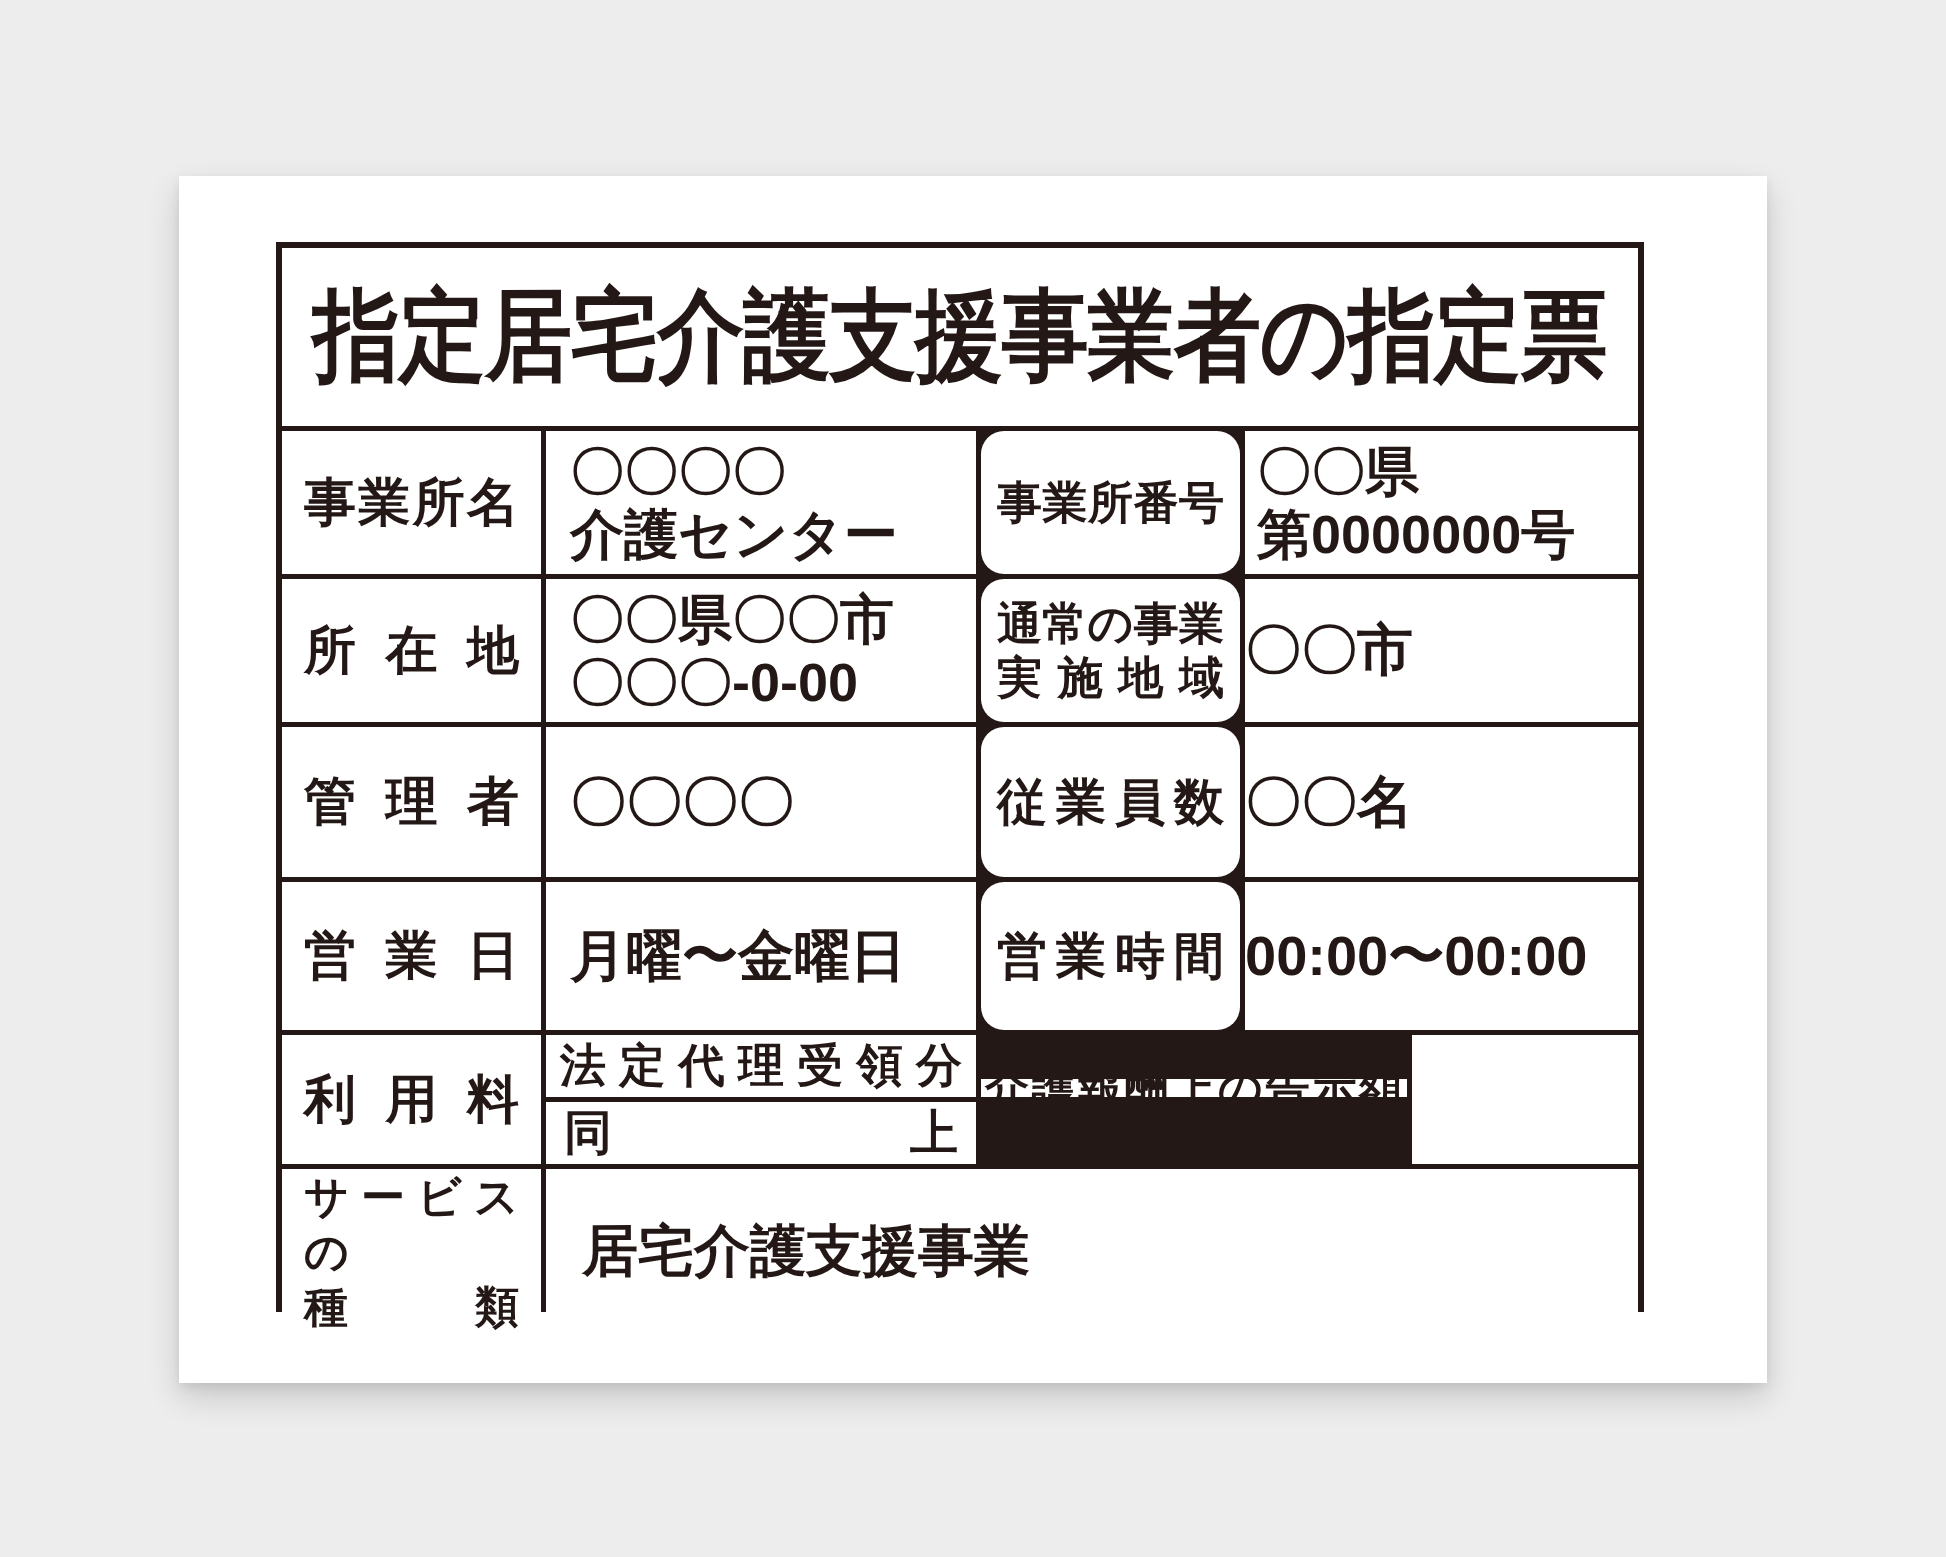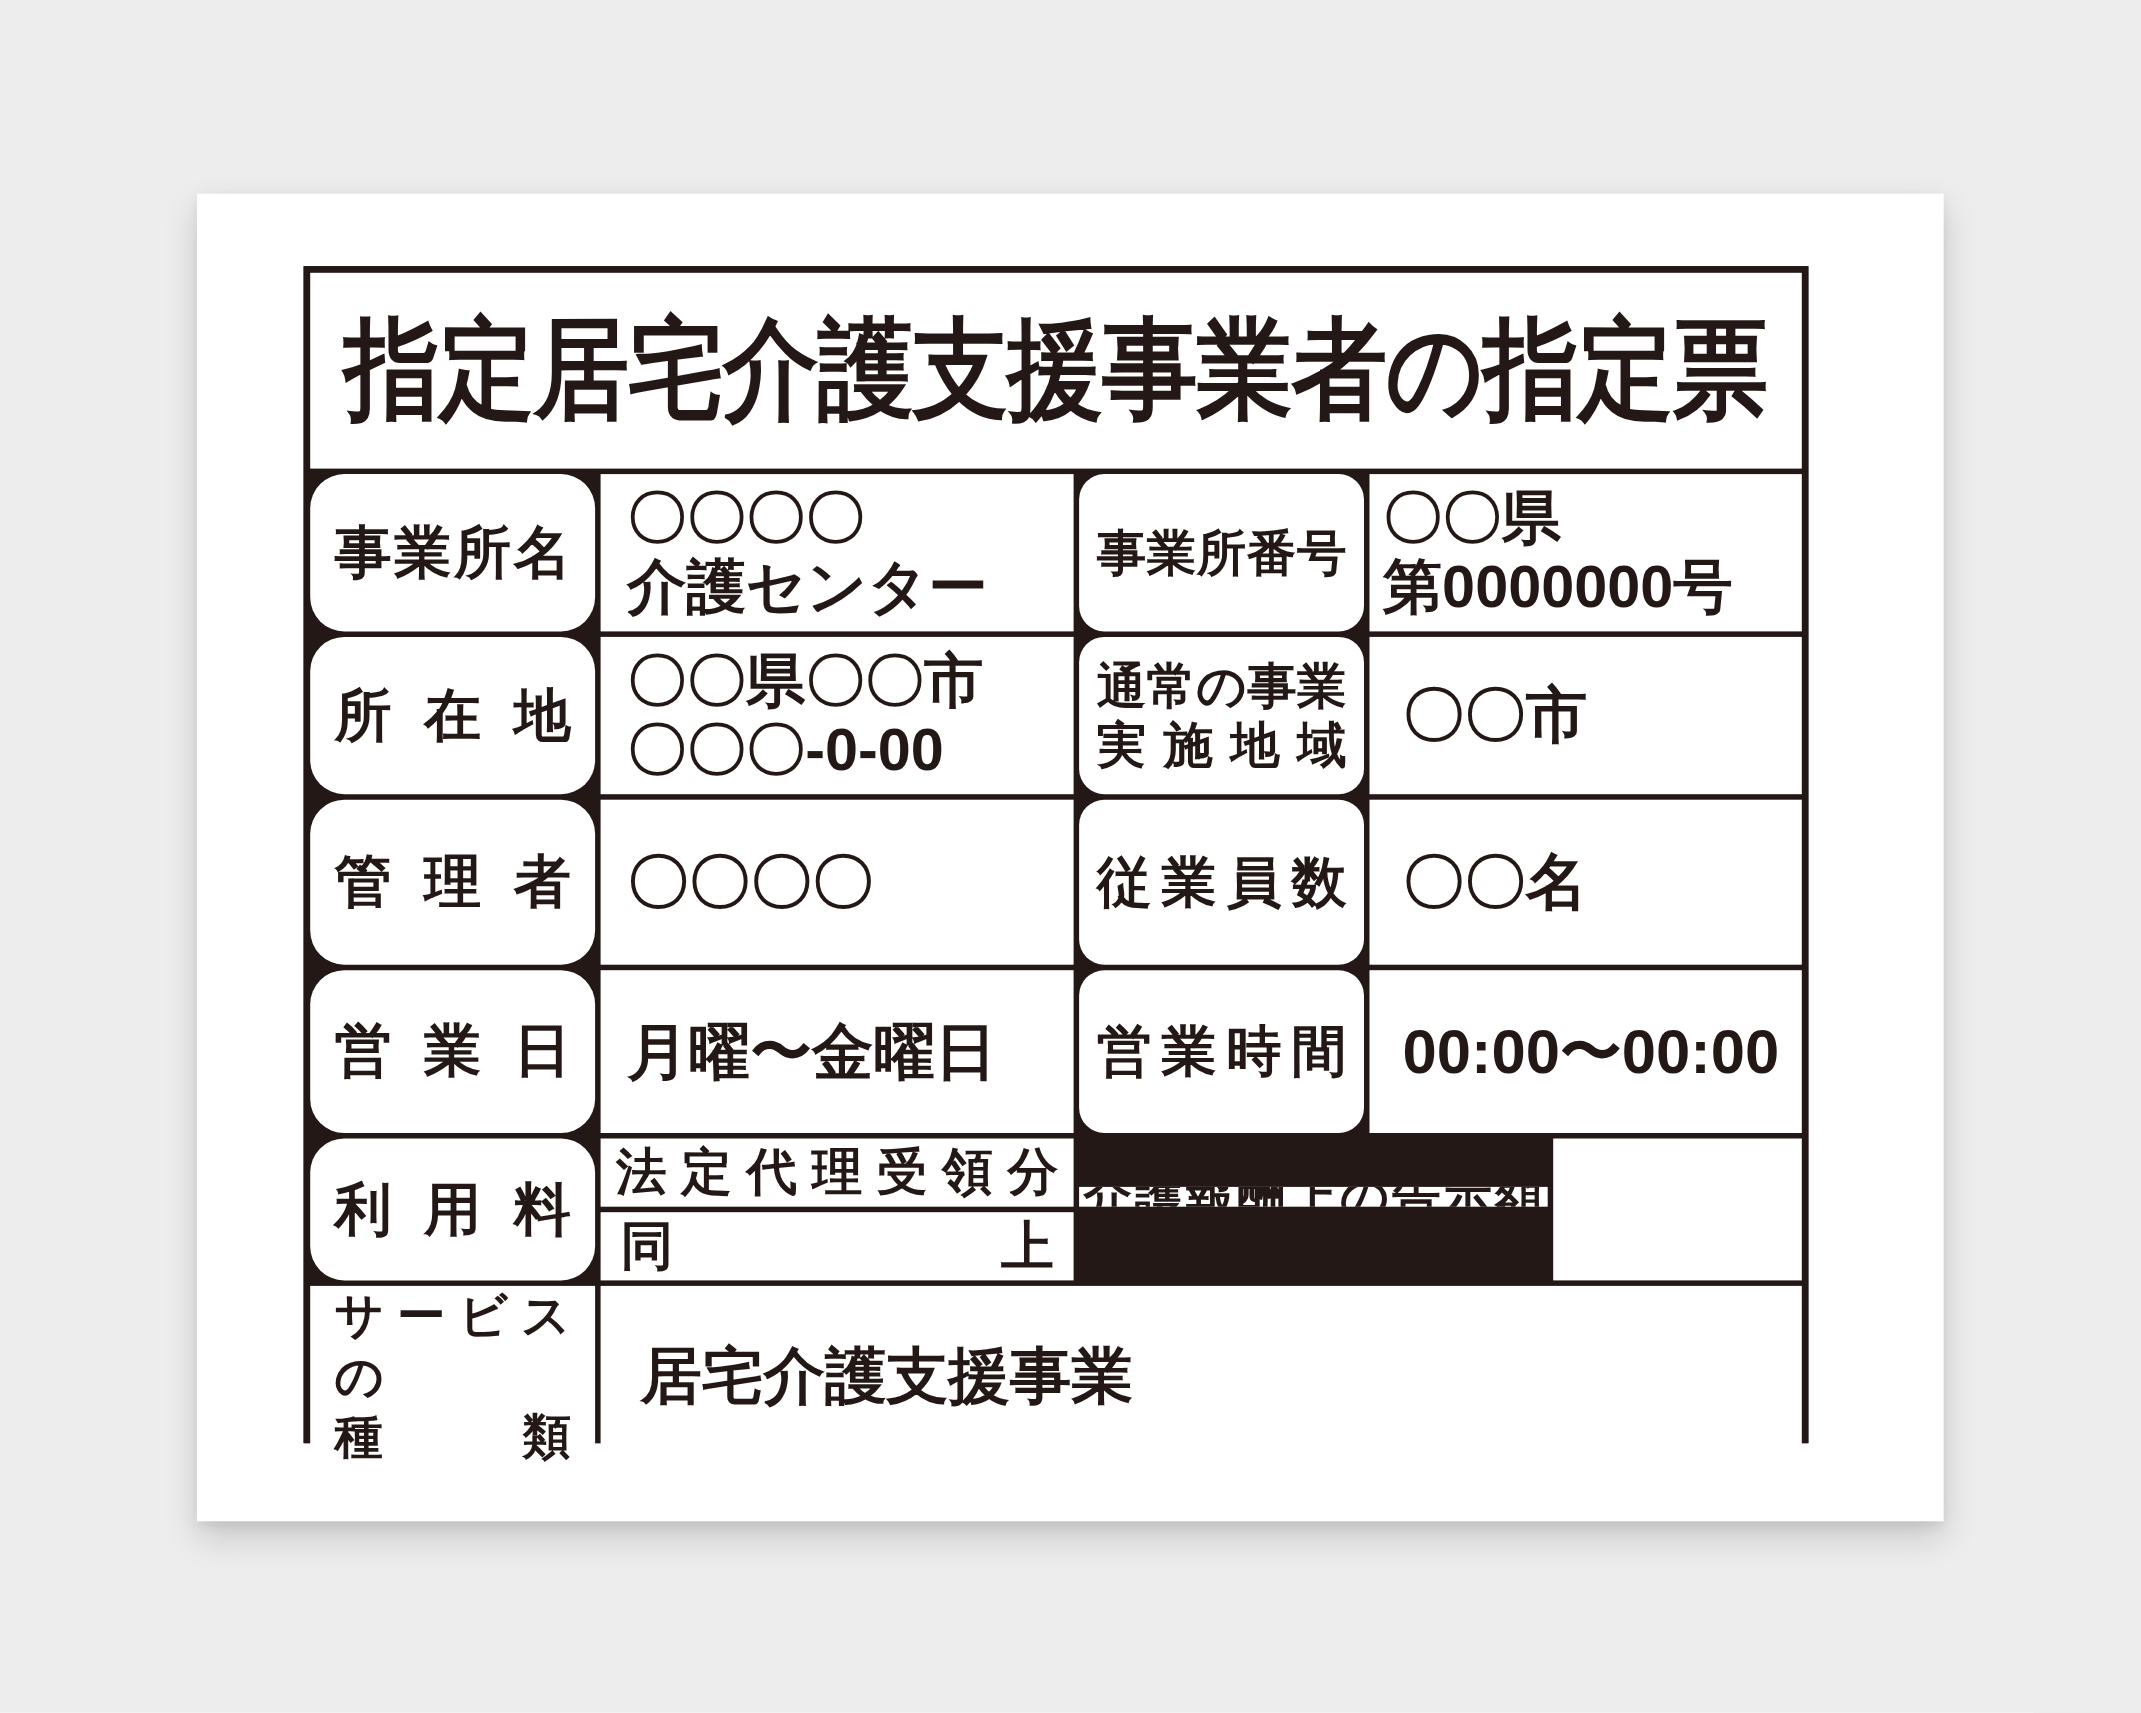--- a/index.html
+++ b/index.html
@@ -34,28 +34,28 @@
     background:#ffffff;display:flex;flex-direction:column;justify-content:center;
     overflow:hidden;box-sizing:border-box;font-weight:700;
   }
   .spread{text-align:justify;text-align-last:justify;}
   .line{width:100%;box-sizing:border-box;}
   .title-cell{align-items:center;}
   .title-text{
     font-size:100px;font-weight:700;white-space:nowrap;
     transform:scaleX(.87);transform-origin:center;letter-spacing:-1px;
   }
-  .lab1{font-size:52px;padding:0 22px;border-radius:31px;}
+  .lab1{font-size:52px;padding:0 22px;}
   .lab3{padding:0 16px;border-radius:23px;}
   .fs50{font-size:50px;}
   .fs45{font-size:45px;}
   .lab3 .line{line-height:1.18;}
   .val{font-size:56px;line-height:1.16;}
   .v2{padding-left:24px;}
-  .v4{padding-left:30px;}
+  .v4{}
   .v4-tight{padding-left:12px;}
   .two{font-size:54px;line-height:1.16;}
   .fee-label{grid-row:1/3;}
   .fee-cell-l{font-size:46px;padding:0 14px;}
   .fee-cell-l2{font-size:42px;padding:0 10px;}
   .fee-cell-r{font-size:44px;padding:0 4px;margin-top:44px;}
   .ditto{flex-direction:row;align-items:center;justify-content:space-between;
          font-size:48px;padding:0 18px;}
   .fee-empty{grid-column:4;grid-row:1/3;}
   .svc-label{font-size:44px;padding:0 22px;}

